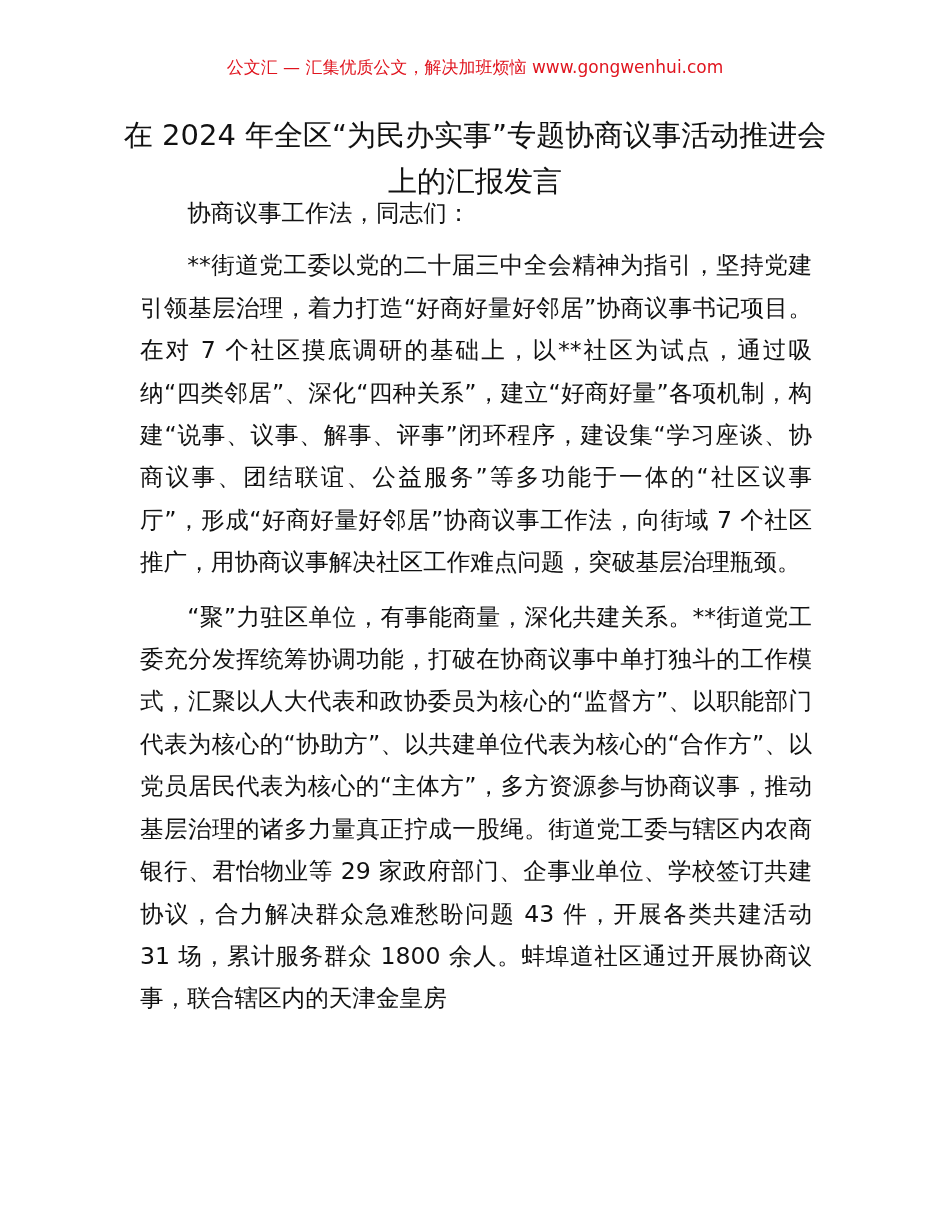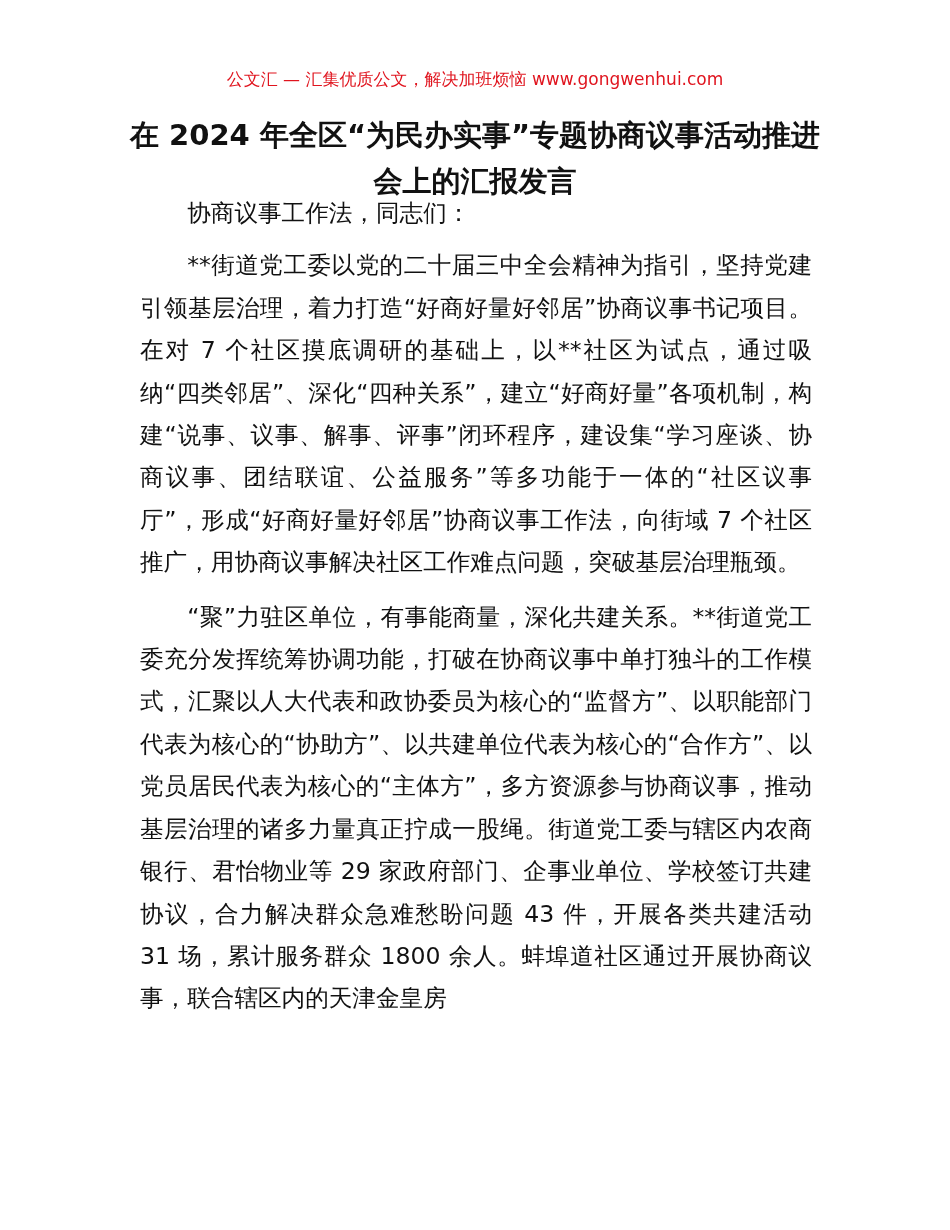--- a/index.html
+++ b/index.html
@@ -10,38 +10,37 @@
     body {
       width: 950px;
       height: 1230px;
       position: relative;
       overflow: hidden;
       font-family: "DejaVu Sans", "Liberation Sans", sans-serif;
       color: #111111;
     }
     .header {
       position: absolute;
-      top: 68px;
+      top: 56px;
       left: 0;
       width: 950px;
       text-align: center;
       font-size: 17px;
       color: #e0141e;
       letter-spacing: 0px;
     }
     .title {
       position: absolute;
       top: 112px;
       left: 120px;
       width: 710px;
       text-align: center;
       font-size: 29px;
       line-height: 46px;
       color: #111111;
-      font-weight: bold;
     }
     .body-text {
       position: absolute;
       top: 192px;
       left: 140px;
       width: 672px;
       font-size: 23.6px;
       line-height: 42.4px;
       color: #111111;
       text-align: justify;

